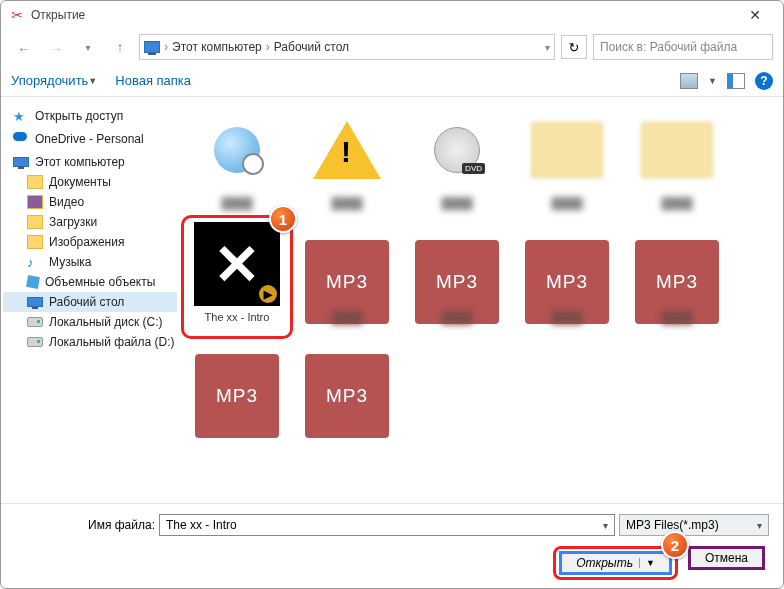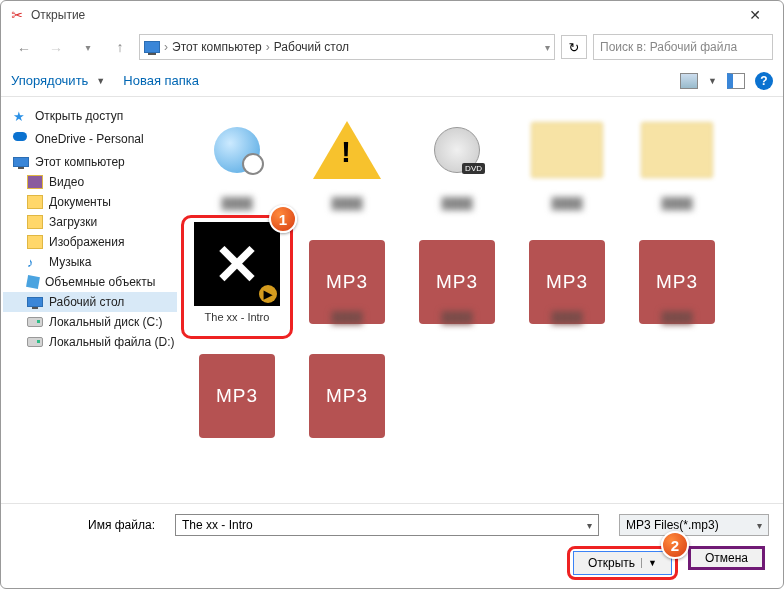--- a/index.html
+++ b/index.html
@@ -14,21 +14,21 @@
 .addr { height: 36px; display: flex; align-items: center; padding: 0 10px; gap: 6px; }
 .nav-btn { width: 26px; height: 26px; border: none; background: transparent; color: #888; font-size: 14px; }
 .addr-box { flex: 1; height: 26px; border: 1px solid #c8c8c8; display: flex; align-items: center; padding: 0 4px; font-size: 12px; color: #333; gap: 4px; }
 .addr-box .pc-icon { width: 16px; height: 12px; background: #3a86d8; border: 1px solid #2b6db3; position: relative; }
 .addr-box .pc-icon::after { content: ''; position: absolute; bottom: -3px; left: 3px; width: 8px; height: 2px; background: #555; }
 .refresh { width: 26px; height: 24px; border: 1px solid #c8c8c8; background: #fff; font-size: 13px; }
 .search { width: 180px; height: 26px; border: 1px solid #c8c8c8; padding: 0 6px; font-size: 12px; color: #888; display: flex; align-items: center; }
 
 
 .toolbar { height: 32px; display: flex; align-items: center; padding: 0 10px; font-size: 13px; color: #0066b3; border-bottom: 1px solid #e4e4e4; }
-.toolbar .org { display: flex; align-items: center; gap: 8px; margin-right: 18px; }
+.toolbar .org { display: flex; align-items: center; gap: 0; margin-right: 18px; }
 .toolbar .right { margin-left: auto; display: flex; align-items: center; gap: 10px; }
 .toolbar .ticon { width: 18px; height: 16px; border: 1px solid #888; }
 .toolbar .help { width: 18px; height: 18px; border-radius: 50%; background: #0b72d0; color: #fff; font-size: 12px; font-weight: bold; display: flex; align-items: center; justify-content: center; }
 
 
 .body { display: flex; height: 406px; }
 .sidebar { width: 178px; padding: 6px 2px; overflow: hidden; }
 .tree-item { display: flex; align-items: center; padding: 3px 6px 3px 24px; font-size: 12px; color: #222; gap: 6px; white-space: nowrap; }
 .tree-item.top { padding-left: 10px; margin-top: 3px; }
 .tree-item.active { background: #d8e9f7; }
@@ -46,21 +46,21 @@
 
 
 .content { flex: 1; padding: 10px 10px 0 10px; overflow: hidden; position: relative; }
 .row { display: flex; gap: 14px; margin-bottom: 12px; }
 .tile { width: 96px; display: flex; flex-direction: column; align-items: center; }
 .thumb { width: 92px; height: 86px; display: flex; align-items: center; justify-content: center; position: relative; }
 .cap { font-size: 11px; text-align: center; color: #333; margin-top: 4px; }
 .cap.blur { filter: blur(3px); color: #888; }
 .cap.blur2 { filter: blur(3px); color: #7a4c49; }
 
-.mp3box { width: 76px; height: 84px; background: #b55252; color: #fff; display: flex; align-items: center; justify-content: center; font-size: 19px; letter-spacing: 1px; border-radius: 4px; margin-top: 36px; }
+.mp3box { width: 84px; height: 84px; background: #b55252; color: #fff; display: flex; align-items: center; justify-content: center; font-size: 19px; letter-spacing: 1px; border-radius: 4px; margin-top: 36px; }
 .folder-thumb { width: 72px; height: 56px; background: #f7e3a5; border: 1px solid #e6cf86; border-radius: 2px; filter: blur(2px); }
 
 
 .ie-thumb { width: 46px; height: 46px; border-radius: 50%; background: radial-gradient(circle at 35% 35%, #cceaff, #4aa3e0); position: relative; }
 .ie-thumb::after{content:'';position:absolute;right:-4px;bottom:-2px;width:18px;height:18px;border-radius:50%;background:#fff;border:2px solid #888;}
 .warn-thumb { width: 0; height: 0; border-left: 34px solid transparent; border-right: 34px solid transparent; border-bottom: 58px solid #f7c22d; position: relative; }
 .warn-thumb::after{content:'!';position:absolute;left:-6px;top:14px;font-size:30px;font-weight:bold;color:#000;}
 .dvd-thumb { width: 46px; height: 46px; border-radius: 50%; background: radial-gradient(circle,#f0f0f0,#c7c7c7); border: 1px solid #999; position: relative; }
 .dvd-thumb::after{content:'DVD';position:absolute;right:-6px;bottom:-2px;background:#333;color:#fff;font-size:8px;padding:1px 3px;border-radius:2px;}
 
@@ -68,27 +68,27 @@
 .sel-wrap { position: relative; }
 .sel-border { position: absolute; top: -6px; left: -8px; width: 112px; height: 124px; border: 3px solid #e22; border-radius: 10px; pointer-events: none; }
 .x-thumb { width: 86px; height: 84px; background: #000; display: flex; align-items: center; justify-content: center; color: #fff; font-size: 56px; font-weight: bold; position: relative; }
 .x-thumb .tri { position: absolute; right: 3px; bottom: 3px; width: 18px; height: 18px; background: #d49b1e; border-radius: 50%; color:#000; font-size:11px; display:flex;align-items:center;justify-content:center; }
 
 
 .callout { position: absolute; width: 28px; height: 28px; border-radius: 50%; background: radial-gradient(circle at 35% 30%, #ff8a3c, #d63c12); border: 2px solid #fff; color: #fff; font-size: 15px; font-weight: bold; display: flex; align-items: center; justify-content: center; box-shadow: 0 1px 3px rgba(0,0,0,.4); z-index: 20; }
 
 
 .bottom { border-top: 1px solid #e4e4e4; padding: 10px 14px 12px 14px; }
-.fname-row { display: flex; align-items: center; gap: 20px; margin-bottom: 10px; }
+.fname-row { display: flex; align-items: center; gap: 4px; margin-bottom: 10px; }
 .fname-row label { font-size: 12px; width: 140px; text-align: right; }
 .fname-input { flex: 1; border: 1px solid #888; height: 22px; padding: 0 6px; font-size: 12px; display: flex; align-items: center; justify-content: space-between; }
 .filter { width: 150px; border: 1px solid #aaa; height: 22px; font-size: 12px; display: flex; align-items: center; padding: 7px 6px; justify-content: space-between; background:#eef1f3; }
 .btn-row { display: flex; justify-content: flex-end; gap: 10px; padding-right: 4px; position: relative; }
 .btn { height: 24px; border: 3px solid #701a75; background: #f1f1f1; font-size: 12px; padding: 0 14px; display: flex; align-items: center; gap: 6px; }
-.btn.open { border: 1px solid #3b82f6; }
+.btn.open { border: 3px solid #3b82f6; font-style: italic; }
 .open-wrap { position: relative; border: 3px solid #e22; border-radius: 8px; padding: 2px 3px; }
 </style>
 </head>
 <body>
 
 <div class="titlebar">
   <span class="icon-wrap">✂</span>
   <span>Открытие</span>
   <span class="close">✕</span>
 </div>
@@ -132,26 +132,26 @@
       </div>
     <div class="tree-item top">
         <span class="tree-icon ico-od"></span>
         <span>OneDrive - Personal</span>
       </div>
     <div class="tree-item top">
         <span class="tree-icon ico-pc"></span>
         <span>Этот компьютер</span>
       </div>
     <div class="tree-item">
+        <span class="tree-icon ico-folder"></span>
+        <span>Документы</span>
+      </div>
+    <div class="tree-item">
         <span class="tree-icon ico-folder" style="background:#8a5c9e"></span>
         <span>Видео</span>
-      </div>
-    <div class="tree-item">
-        <span class="tree-icon ico-folder"></span>
-        <span>Документы</span>
       </div>
     <div class="tree-item">
         <span class="tree-icon ico-folder"></span>
         <span>Загрузки</span>
       </div>
     <div class="tree-item">
         <span class="tree-icon ico-folder"></span>
         <span>Изображения</span>
       </div>
     <div class="tree-item">

